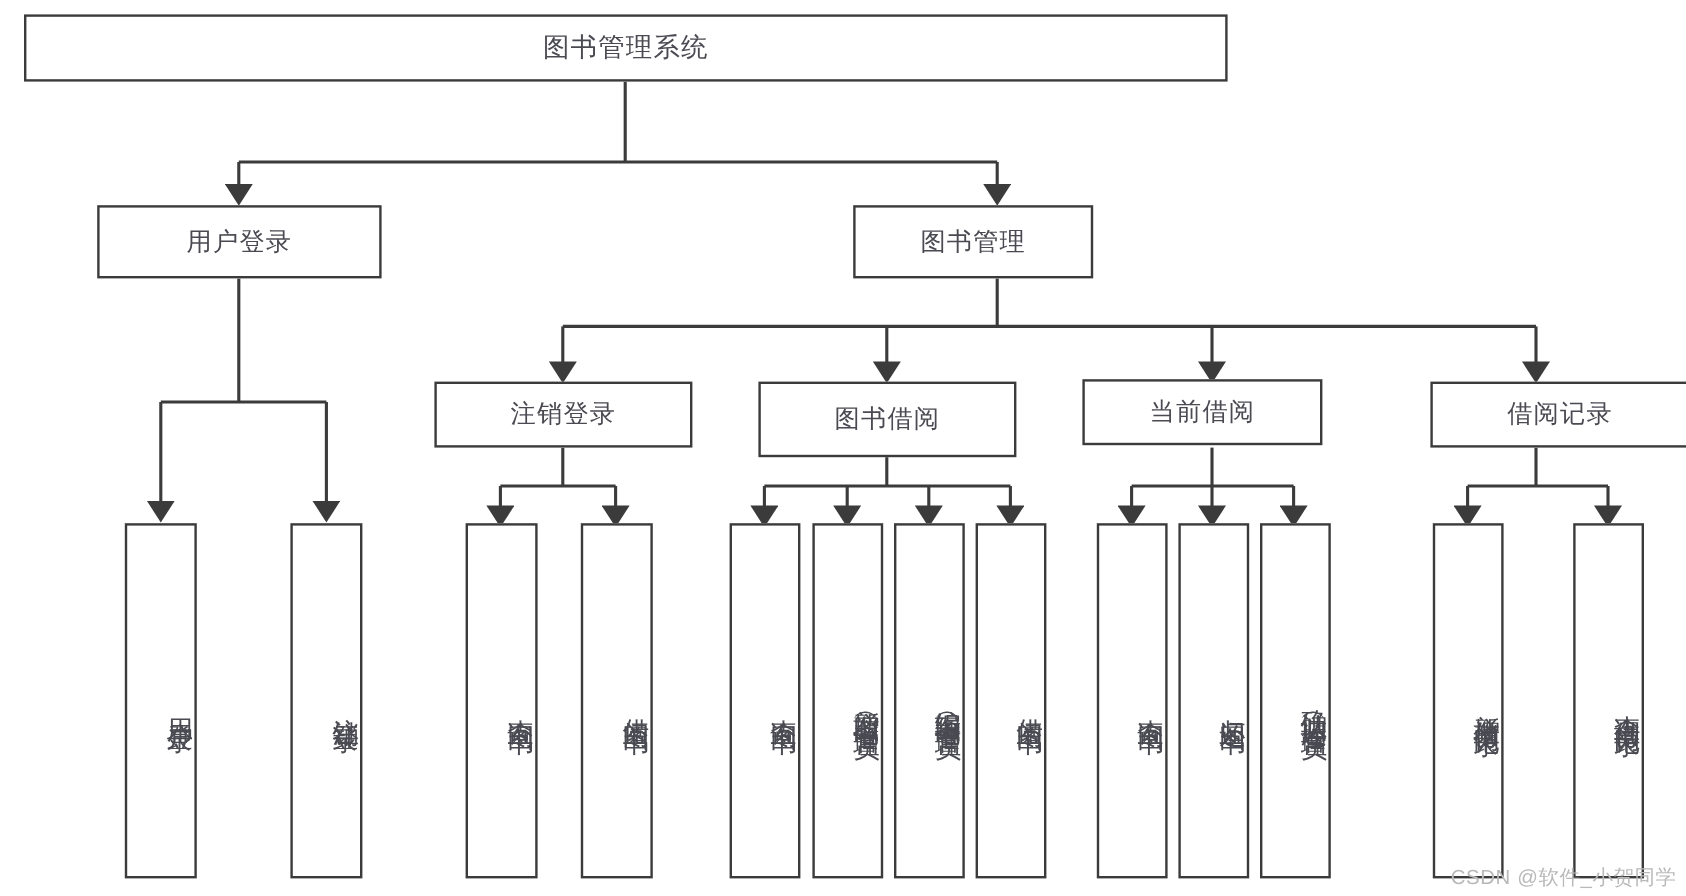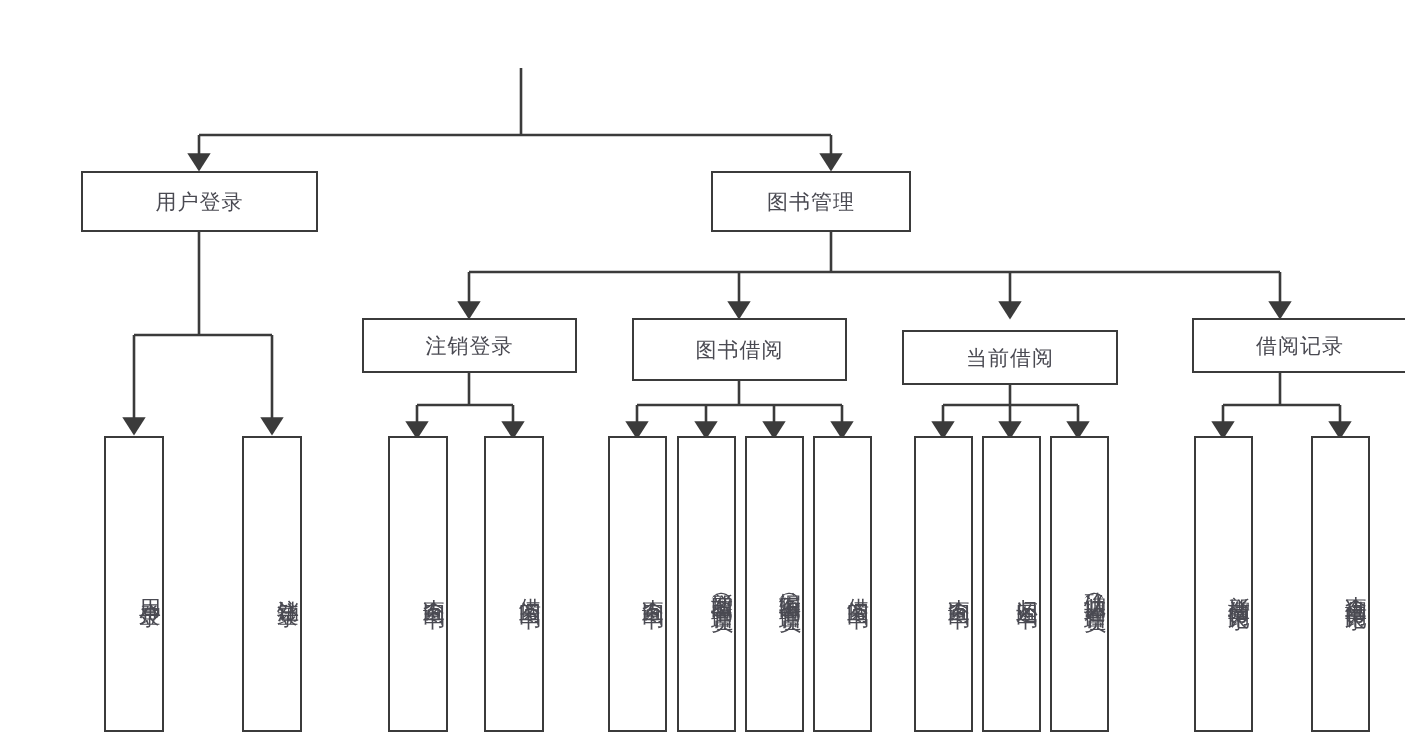--- a/index.html
+++ b/index.html
@@ -122,35 +122,38 @@
       <path d="M1010,405 L1010,428" marker-end="url(#arrow)"></path>
       <path d="M1078,405 L1078,428" marker-end="url(#arrow)"></path>
 
       <path d="M1280,373 L1280,405"></path>
       <path d="M1223,405 L1340,405"></path>
       <path d="M1223,405 L1223,428" marker-end="url(#arrow)"></path>
       <path d="M1340,405 L1340,428" marker-end="url(#arrow)"></path>
     </g>
   </svg>
 
+  <div class="node horiz root" style="left:20px; top:12px; width:1003px; height:56px;">
+    <span>图书管理系统</span>
+  </div>
 
   <div class="node horiz" style="left:81px; top:171px; width:237px; height:61px;">
     <span>用户登录</span>
   </div>
   <div class="node horiz" style="left:711px; top:171px; width:200px; height:61px;">
     <span>图书管理</span>
   </div>
 
   <div class="node horiz" style="left:362px; top:318px; width:215px; height:55px;">
     <span>注销登录</span>
   </div>
   <div class="node horiz" style="left:632px; top:318px; width:215px; height:63px;">
     <span>图书借阅</span>
   </div>
-  <div class="node horiz" style="left:902px; top:330px; width:216px; height:55px;">
+  <div class="node horiz" style="left:902px; top:316px; width:200px; height:55px;">
     <span>当前借阅</span>
   </div>
   <div class="node horiz" style="left:1172px; top:318px; width:216px; height:55px;margin-left:20px;">
     <span>借阅记录</span>
   </div>
 
   <div class="node vert" style="left:104px; top:436px; width:60px; height:296px;">
     <span class="vlabel">用户登录</span>
   </div>
   <div class="node vert" style="left:242px; top:436px; width:60px; height:296px;">
@@ -187,14 +190,15 @@
     <span class="vlabel">确认归还（管理员）</span>
   </div>
 
   <div class="node vert" style="left:1194px; top:436px; width:59px; height:296px;">
     <span class="vlabel">新增借阅记录</span>
   </div>
   <div class="node vert" style="left:1311px; top:436px; width:59px; height:296px;">
     <span class="vlabel">查询借阅记录</span>
   </div>
 
+  <div class="watermark">CSDN @软件_小贺同学</div>
 
 </div>
 
 </body></html>

